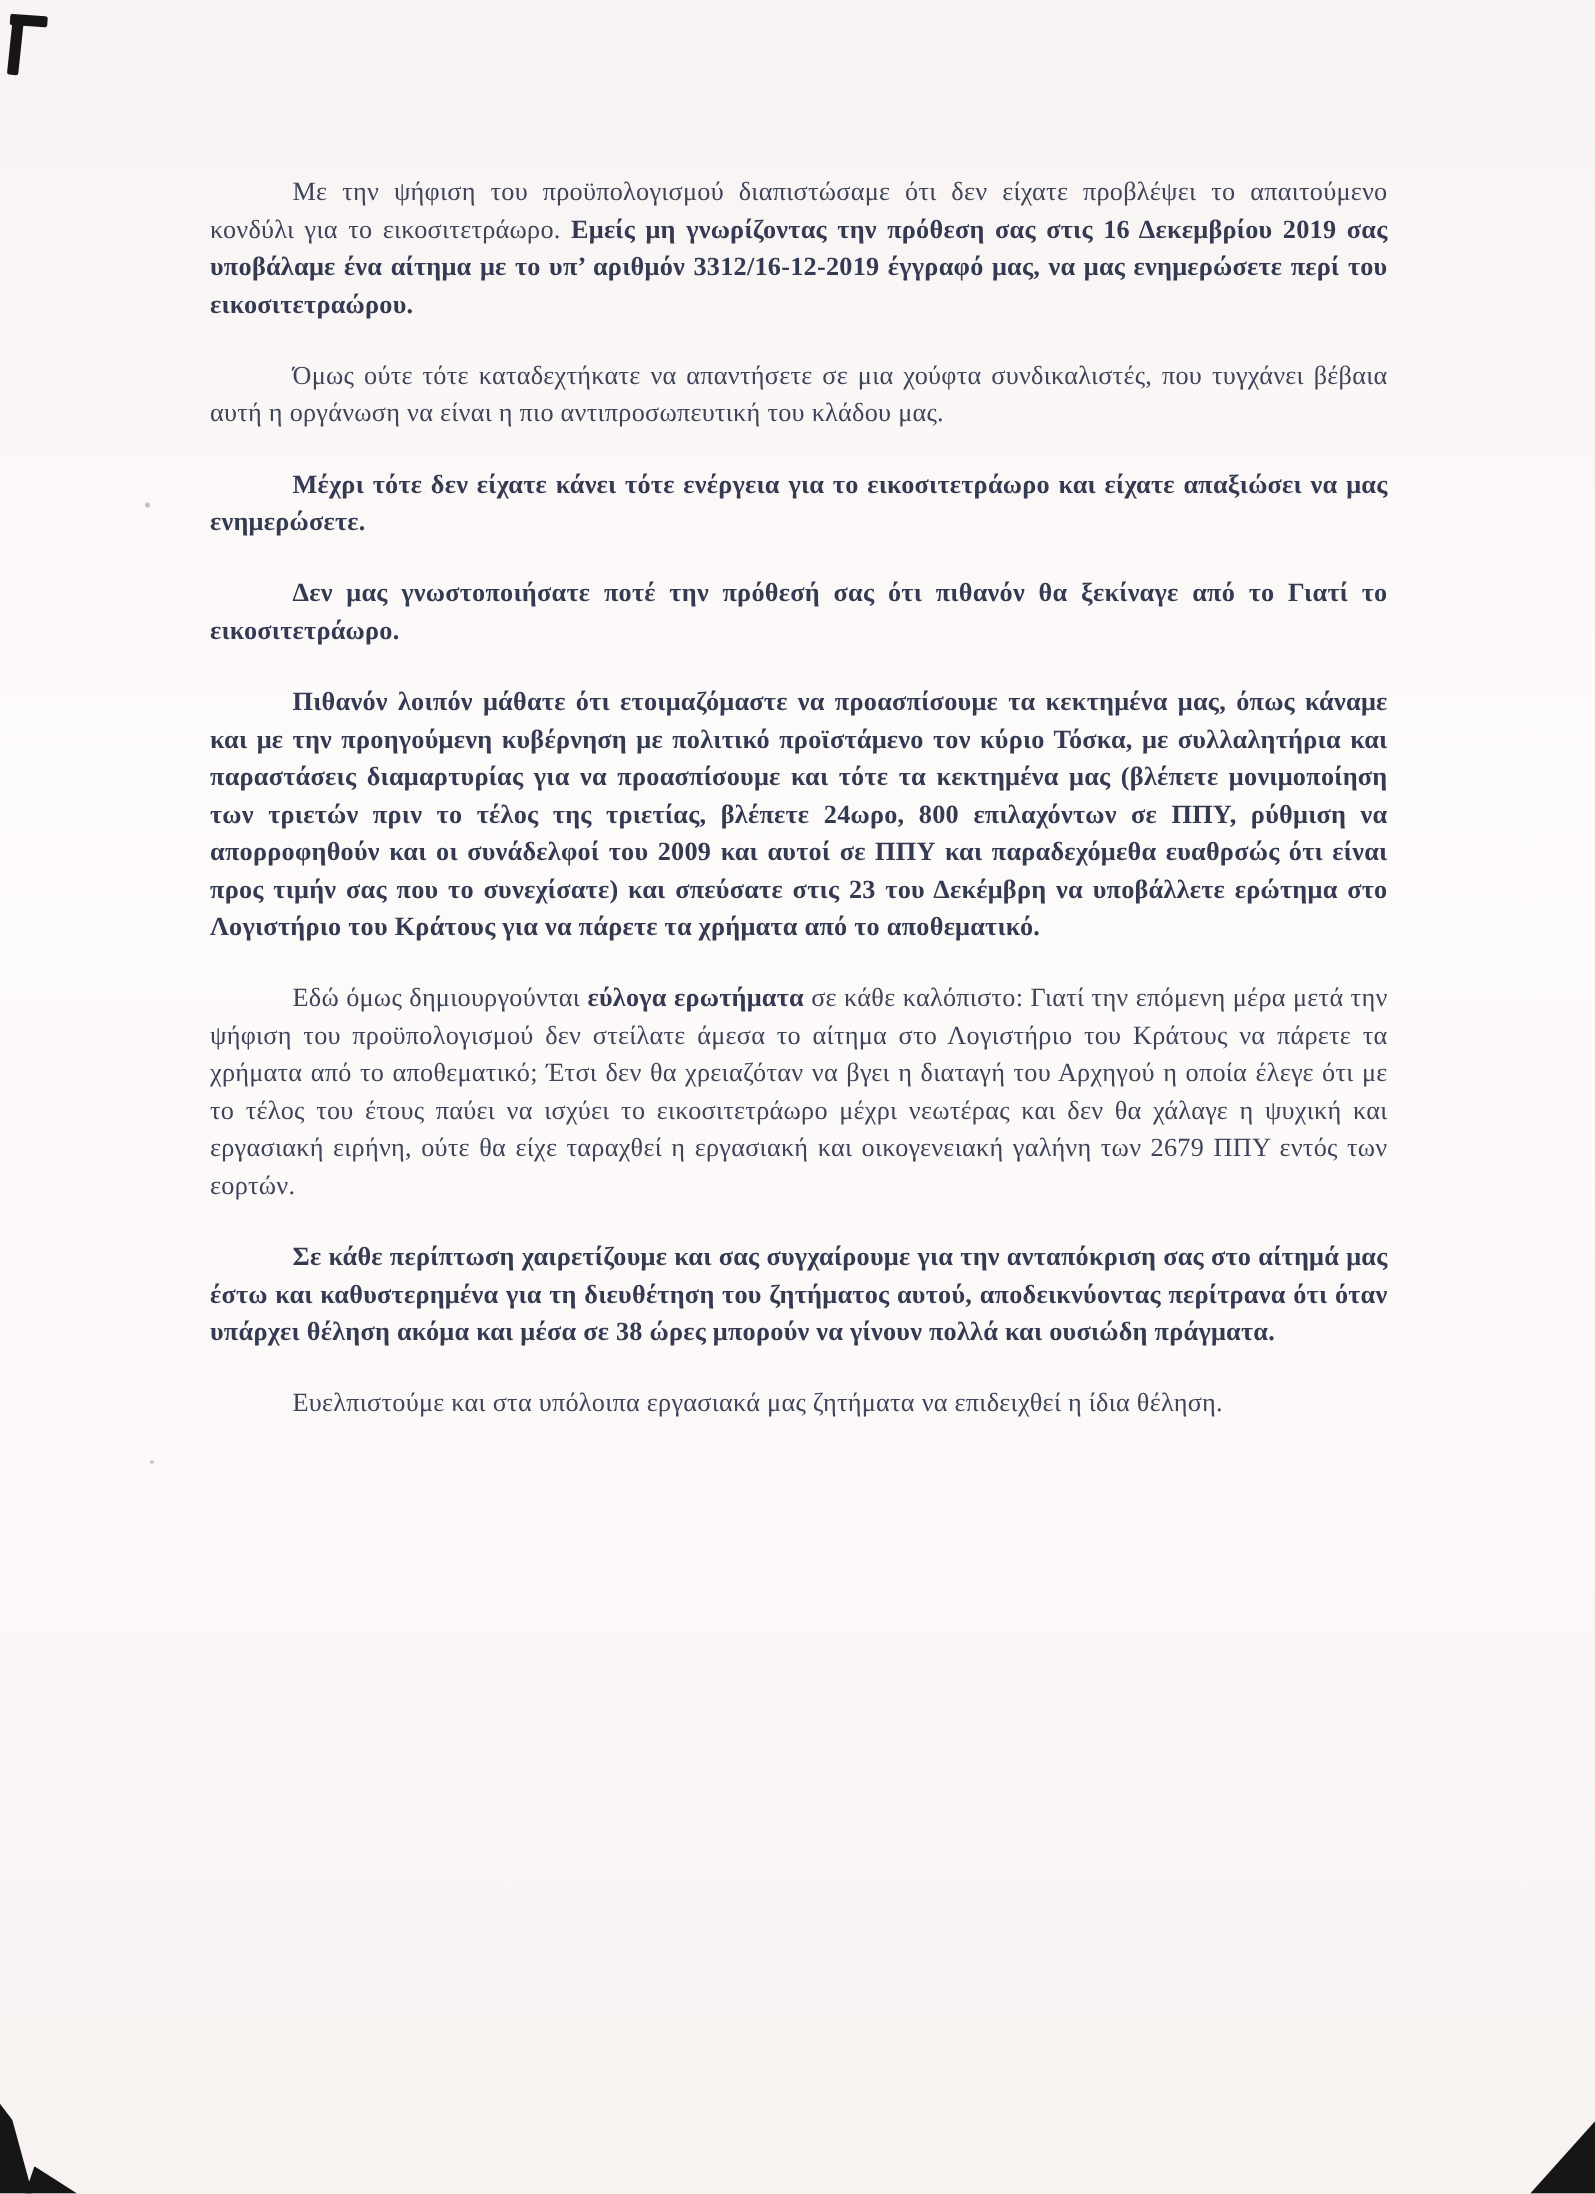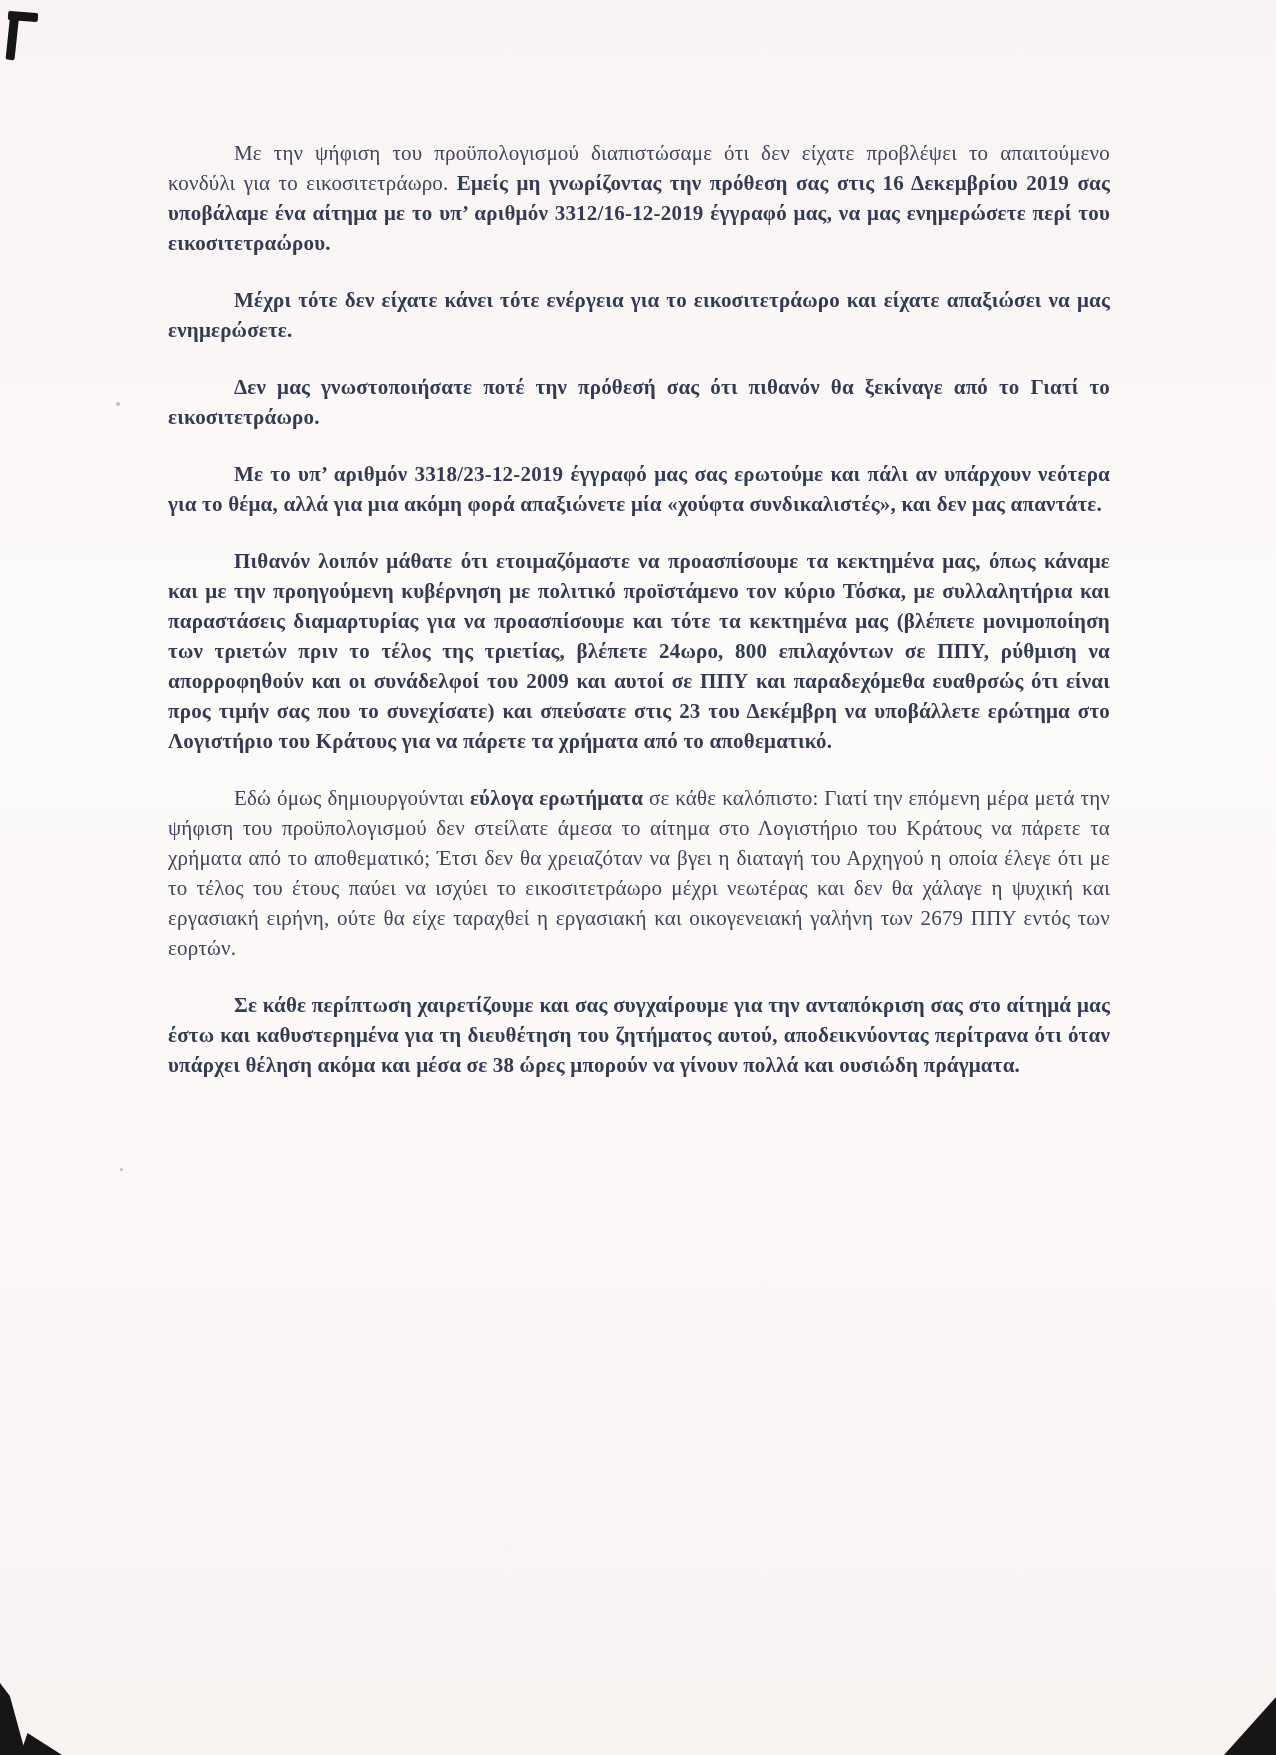--- a/index.html
+++ b/index.html
@@ -77,26 +77,27 @@
   }
   .speck-1 { left: 116px; top: 402px; width: 4px; height: 4px; }
   .speck-2 { left: 120px; top: 1168px; width: 3px; height: 3px; }
 </style>
 </head>
 <body>
 
 <div class="page">
   <div class="doc-body">
       <p class="para"><span>Με την ψήφιση του προϋπολογισμού διαπιστώσαμε ότι δεν είχατε προβλέψει το απαιτούμενο κονδύλι για το εικοσιτετράωρο. </span><span class="b">Εμείς μη γνωρίζοντας την πρόθεση σας στις 16 Δεκεμβρίου 2019 σας υποβάλαμε ένα αίτημα με το υπ’ αριθμόν 3312/16-12-2019 έγγραφό μας, να μας ενημερώσετε περί του εικοσιτετραώρου.</span></p>
+      <p class="para"><span>Όμως ούτε τότε καταδεχτήκατε να απαντήσετε σε μια χούφτα συνδικαλιστές, που τυγχάνει βέβαια αυτή η οργάνωση να είναι η πιο αντιπροσωπευτική του κλάδου μας.</span></p>
       <p class="para"><span class="b">Μέχρι τότε δεν είχατε κάνει τότε ενέργεια για το εικοσιτετράωρο και είχατε απαξιώσει να μας ενημερώσετε.</span></p>
       <p class="para"><span class="b">Δεν μας γνωστοποιήσατε ποτέ την πρόθεσή σας ότι πιθανόν θα ξεκίναγε από το Γιατί το εικοσιτετράωρο.</span></p>
-      <p class="para"><span class="b">Με το υπ’ αριθμόν 3318/23-12-2019 έγγραφό μας σας ερωτούμε και πάλι αν υπάρχουν νεότερα για το θέμα, αλλά για μια ακόμη φορά απαξιώνετε μία «χούφτα συνδικαλιστές», και δεν μας απαντάτε.</span></p>
       <p class="para"><span class="b">Πιθανόν λοιπόν μάθατε ότι ετοιμαζόμαστε να προασπίσουμε τα κεκτημένα μας, όπως κάναμε και με την προηγούμενη κυβέρνηση με πολιτικό προϊστάμενο τον κύριο Τόσκα, με συλλαλητήρια και παραστάσεις διαμαρτυρίας για να προασπίσουμε και τότε τα κεκτημένα μας (βλέπετε μονιμοποίηση των τριετών πριν το τέλος της τριετίας, βλέπετε 24ωρο, 800 επιλαχόντων σε ΠΠΥ, ρύθμιση να απορροφηθούν και οι συνάδελφοί του 2009 και αυτοί σε ΠΠΥ και παραδεχόμεθα ευαθρσώς ότι είναι προς τιμήν σας που το συνεχίσατε) και σπεύσατε στις 23 του Δεκέμβρη να υποβάλλετε ερώτημα στο Λογιστήριο του Κράτους για να πάρετε τα χρήματα από το αποθεματικό.</span></p>
       <p class="para"><span>Εδώ όμως δημιουργούνται </span><span class="b">εύλογα ερωτήματα</span><span> σε κάθε καλόπιστο: Γιατί την επόμενη μέρα μετά την ψήφιση του προϋπολογισμού δεν στείλατε άμεσα το αίτημα στο Λογιστήριο του Κράτους να πάρετε τα χρήματα από το αποθεματικό; Έτσι δεν θα χρειαζόταν να βγει η διαταγή του Αρχηγού η οποία έλεγε ότι με το τέλος του έτους παύει να ισχύει το εικοσιτετράωρο μέχρι νεωτέρας και δεν θα χάλαγε η ψυχική και εργασιακή ειρήνη, ούτε θα είχε ταραχθεί η εργασιακή και οικογενειακή γαλήνη των 2679 ΠΠΥ εντός των εορτών.</span></p>
       <p class="para"><span class="b">Σε κάθε περίπτωση χαιρετίζουμε και σας συγχαίρουμε για την ανταπόκριση σας στο αίτημά μας έστω και καθυστερημένα για τη διευθέτηση του ζητήματος αυτού, αποδεικνύοντας περίτρανα ότι όταν υπάρχει θέληση ακόμα και μέσα σε 38 ώρες μπορούν να γίνουν πολλά και ουσιώδη πράγματα.</span></p>
+      <p class="para"><span>Ευελπιστούμε και στα υπόλοιπα εργασιακά μας ζητήματα να επιδειχθεί η ίδια θέληση.</span></p>
     </div>
 
   <div class="artifact artifact-tl-v"></div>
   <div class="artifact artifact-tl-h"></div>
   <div class="artifact artifact-bl"></div>
   <div class="artifact artifact-bl2"></div>
   <div class="artifact artifact-br"></div>
   <div class="speck speck-1"></div>
   <div class="speck speck-2"></div>
 </div>

